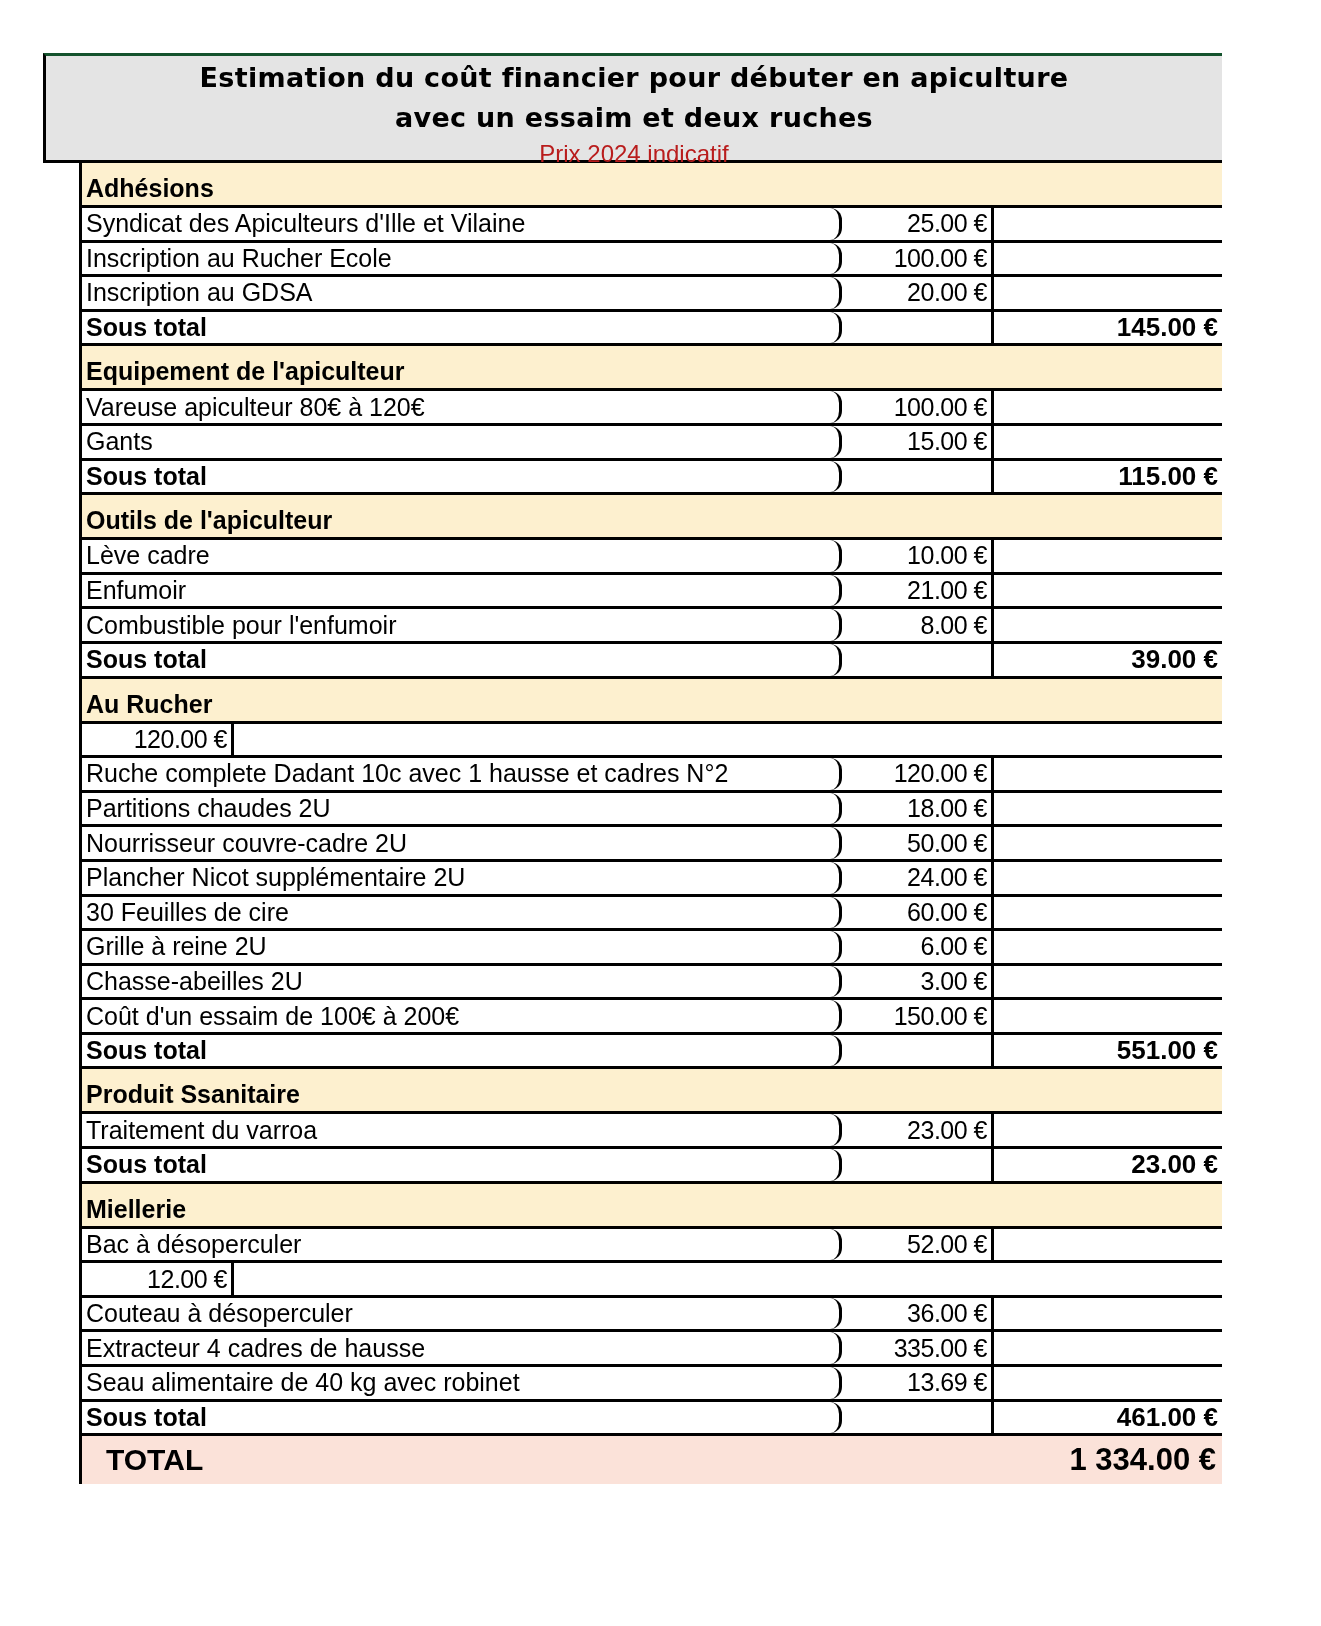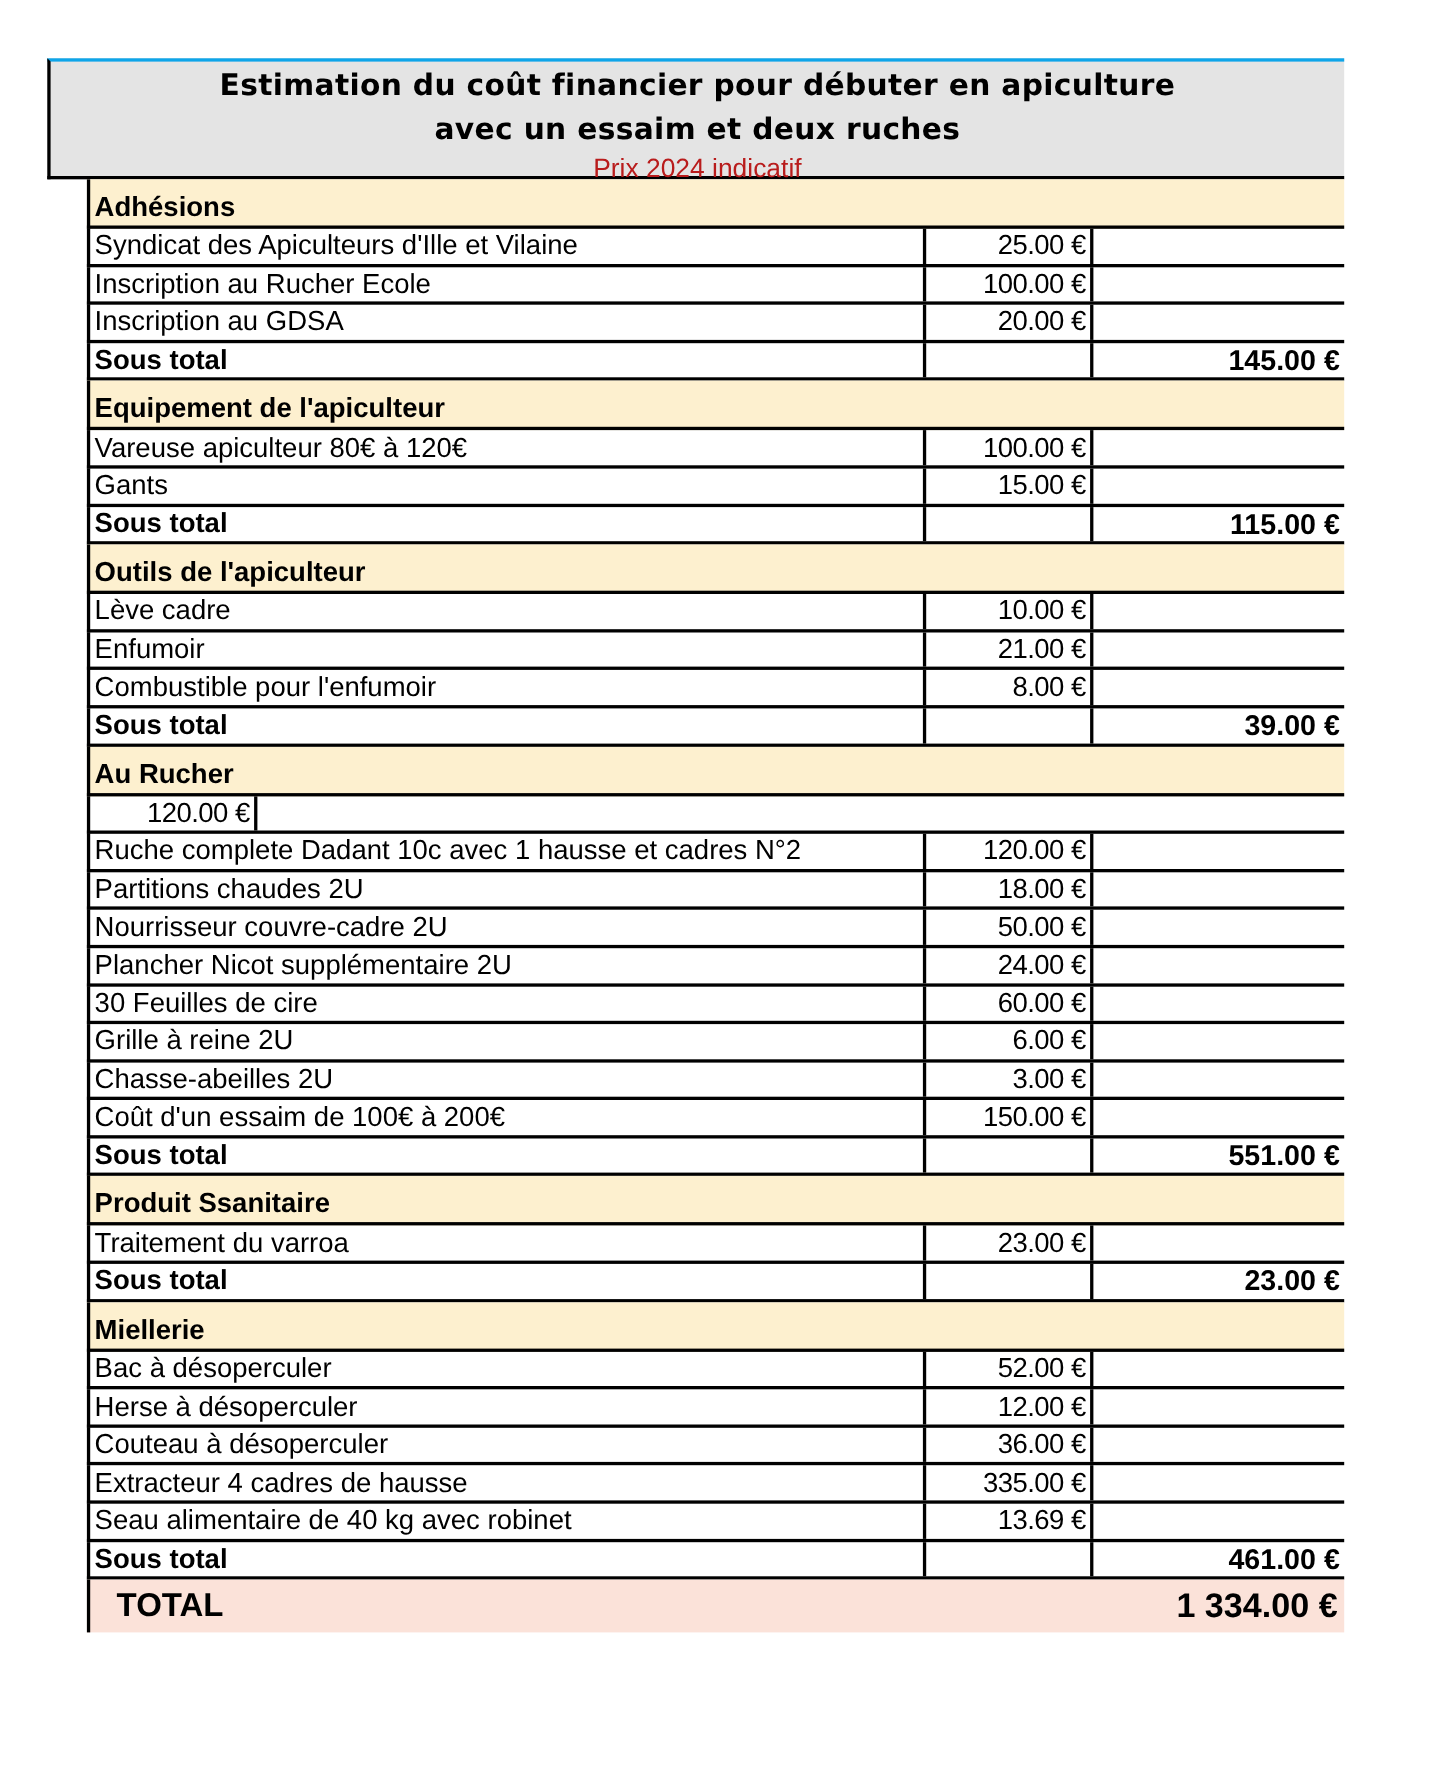--- a/index.html
+++ b/index.html
@@ -1,26 +1,26 @@
 <!DOCTYPE html>
 <html><head>
 <meta charset="utf-8">
 <style>
   html, body { margin:0; padding:0; background:#ffffff; }
   body { width:1321px; height:1626px; position:relative; font-family:"Liberation Sans", sans-serif; color:#000; }
   .sheet { position:absolute; left:43px; top:53px; width:1179px; }
-  .title-block { background:#e4e4e4; border-top:3px solid #0ea5e9; border-left:3px solid #000; border-bottom:3px solid #000; height:110px; box-sizing:border-box; text-align:center; }
+  .title-block { background:#e4e4e4; border-top:3px solid #14532d; border-left:3px solid #000; border-bottom:3px solid #000; height:110px; box-sizing:border-box; text-align:center; }
   .title-line { font-family:"DejaVu Sans", sans-serif; font-weight:bold; font-size:27px; line-height:40px; letter-spacing:0.3px; }
   .title-line.first { padding-top:2px; }
   .subtitle { color:#b91c1c; font-family:"Liberation Sans Narrow","Liberation Sans", sans-serif; font-size:24px; line-height:32px; }
   .row { display:flex; border-left:3px solid #000; box-sizing:border-box;margin-left:36px; }
   .section { background:#fdf0cf; height:45px; align-items:flex-end; border-bottom:3px solid #000; }
   .section .label { font-weight:bold; font-size:25px; padding-left:4px; padding-bottom:2px; }
   .item { height:34.6px; border-bottom:3px solid #000; align-items:center; }
-  .c1 { width:760px; padding-left:4px; box-sizing:border-box; font-size:25px; white-space:nowrap; overflow:hidden; border-right:3px solid #000; height:100%; display:flex; align-items:center; }
+  .c1 { width:760px; padding-left:4px; box-sizing:border-box; font-size:25px; white-space:nowrap; overflow:hidden; border-right:3px solid #000; height:100%; display:flex; align-items:center;border-radius:12px; }
   .c2 { width:152px; box-sizing:border-box; text-align:right; padding-right:4px; font-size:25px; border-right:3px solid #000; height:100%; display:flex; align-items:center; justify-content:flex-end; letter-spacing:-0.5px; }
   .c3 { flex:1; text-align:right; padding-right:4px; font-size:25px; height:100%; display:flex; align-items:center; justify-content:flex-end; }
   .sub .c1 { font-weight:bold; }
   .sub .c3 { font-weight:bold; font-size:26px; }
   .total { background:#fbe2d9; height:48px; align-items:center; }
   .total .tlabel { font-weight:bold; font-size:30px; padding-left:24px; flex:1; }
   .total .tval { font-weight:bold; font-size:31px; padding-right:6px; }
 </style>
 </head>
 <body>
@@ -164,21 +164,20 @@
       </div>
       <div class="row section">
         <div class="label">Miellerie</div>
       </div>
       <div class="row item">
         <div class="c1">Bac à désoperculer</div>
         <div class="c2">52.00 €</div>
         <div class="c3"></div>
       </div>
       <div class="row item">
-        <div class="c1">Herse à désoperculer</div>
         <div class="c2">12.00 €</div>
         <div class="c3"></div>
       </div>
       <div class="row item">
         <div class="c1">Couteau à désoperculer</div>
         <div class="c2">36.00 €</div>
         <div class="c3"></div>
       </div>
       <div class="row item">
         <div class="c1">Extracteur 4 cadres de hausse</div>

